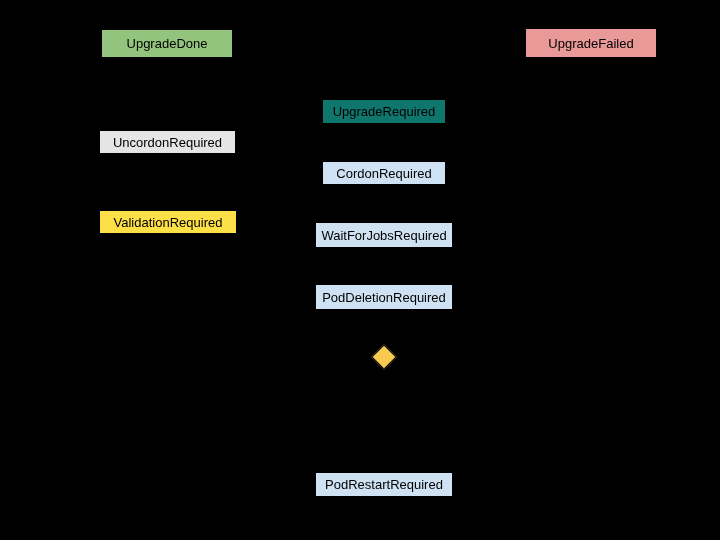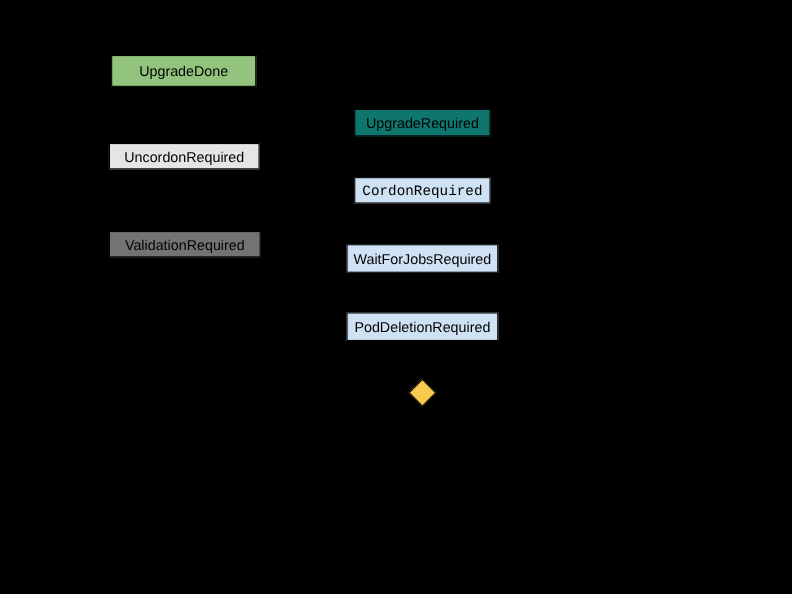--- a/index.html
+++ b/index.html
@@ -34,33 +34,35 @@
     transform: rotate(45deg);
     border: 1px solid #000000;
     box-sizing: border-box;
   }
 </style>
 </head>
 <body>
 
 <div class="canvas">
 
-  <div class="node" style="left: 101px; top: 29px; width: 132px; height: 29px; background-color: rgb(147, 196, 125); margin-top: 21px;">UpgradeDone</div>
+  <div class="node" style="left: 101px; top: 29px; width: 132px; height: 29px; background-color: rgb(147, 196, 125);">UpgradeDone</div>
 
 
+  <div class="node" style="left: 525px; top: 28px; width: 132px; height: 30px; background-color: rgb(234, 153, 153);">UpgradeFailed</div>
 
   <div class="node" style="left: 322px; top: 99px; width: 124px; height: 25px; background-color: #0f766e;">UpgradeRequired</div>
 
   <div class="node" style="left: 99px; top: 130px; width: 137px; height: 24px; background-color: #e5e5e5;">UncordonRequired</div>
 
-  <div class="node" style="left: 322px; top: 161px; width: 124px; height: 24px; background-color: rgb(207, 226, 243); font-family: Liberation Mono, monospace;">CordonRequired</div>
+  <div class="node" style="left: 322px; top: 161px; width: 124px; height: 24px; background-color: rgb(207, 226, 243);">CordonRequired</div>
 
-  <div class="node" style="left: 99px; top: 210px; width: 138px; height: 24px; background-color: #737373;">ValidationRequired</div>
+  <div class="node" style="left: 99px; top: 210px; width: 138px; height: 24px; background-color: #fde047;">ValidationRequired</div>
 
   <div class="node" style="left: 315px; top: 222px; width: 138px; height: 26px; background-color: rgb(207, 226, 243);">WaitForJobsRequired</div>
 
   <div class="node" style="left: 315px; top: 284px; width: 138px; height: 26px; background-color: rgb(207, 226, 243);">PodDeletionRequired</div>
 
   <div class="diamond" style="left: 375px; top: 348px; background-color: rgb(248, 203, 80);"></div>
 
 
+  <div class="node" style="left: 315px; top: 472px; width: 138px; height: 25px; background-color: rgb(207, 226, 243);">PodRestartRequired</div>
 
 </div>
 
 </body></html>

